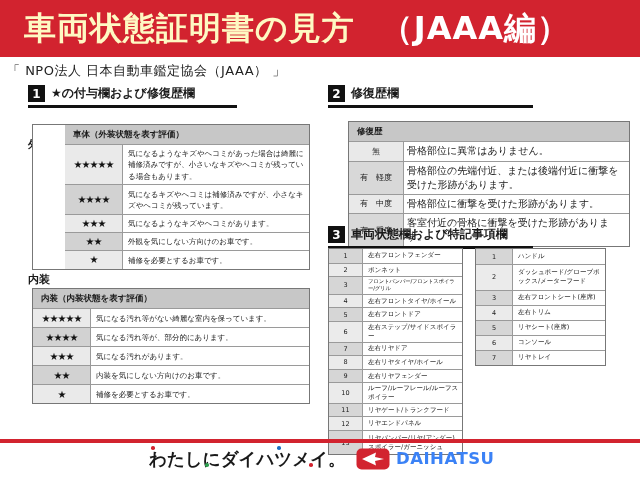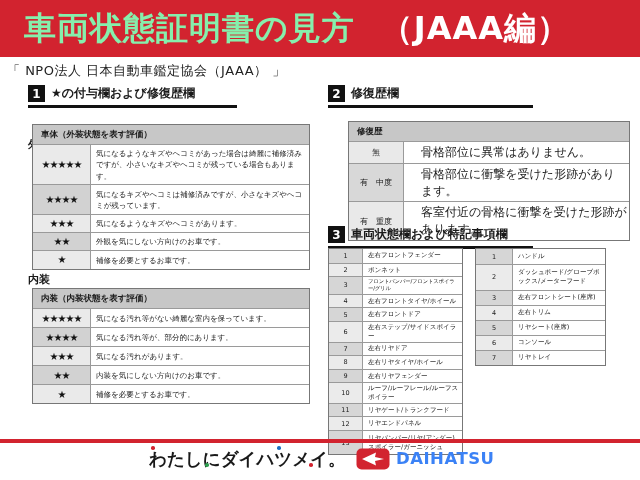--- a/index.html
+++ b/index.html
@@ -3,21 +3,21 @@
 <meta charset="utf-8">
 <style>
   * { margin:0; padding:0; box-sizing:border-box; }
   html,body { background:#ffffff; }
   body { font-family:"DejaVu Sans","Liberation Sans",sans-serif; color:#1a1a1a; }
   .page { position:relative; width:640px; height:480px; background:#ffffff; overflow:hidden; }
 
   
   .banner { position:absolute; left:0; top:0; width:640px; height:57px; background:#d2232f;
             display:flex; align-items:center; padding-left:24px; }
-  .banner .title { color:#86efac; font-size:32px; font-weight:bold; letter-spacing:1px; }
+  .banner .title { color:#fef9c3; font-size:32px; font-weight:bold; letter-spacing:1px; }
   .banner .edition { color:#ffffff; font-size:32px; font-weight:bold; margin-left:26px; letter-spacing:1px; }
 
   .subtitle { position:absolute; left:7px; top:62px; font-size:13px; color:#222; letter-spacing:0.5px; }
 
   
   .sec-header { position:absolute; display:flex; align-items:center; gap:6px;
                 border-bottom:3px solid #111; padding-bottom:3px; }
   .sec-header .badge { width:17px; height:17px; background:#111; color:#fff; font-size:12px;
                        font-weight:bold; display:flex; align-items:center; justify-content:center; flex:none; }
   .sec-header .sec-title { font-size:12px; font-weight:bold; white-space:nowrap; }
@@ -30,38 +30,38 @@
   .lbl-int { left:28px; top:272px; }
 
   
   .vtable { position:absolute; width:278px; border:1px solid #777; background:#fff; }
   .vtable .thead { background:#c7c7c7; font-size:8.5px; font-weight:bold; padding:4px 0 3px 8px; }
   .vtable .trow { display:flex; border-top:1px solid #9a9a9a; }
   .vtable .cell-star { width:58px; flex:none; display:flex; align-items:center; justify-content:center;
                        font-size:10px; letter-spacing:-1px; color:#111; border-right:1px solid #9a9a9a; }
   .vtable .cell-desc { flex:1; font-size:7.5px; line-height:1.5; padding:3px 4px 2px 5px; background:#fff;
                        display:flex; flex-direction:column; justify-content:center; }
-  .tbl-ext { left:32px; top:124px; }
+  .tbl-ext { left:32px; top:124px;padding-left:32px; }
   .tbl-ext .trow:nth-child(2) { min-height:32px; }
   .tbl-ext .trow:nth-child(3) { min-height:30px; }
   .tbl-ext .trow:nth-child(4) { min-height:18px; }
   .tbl-ext .trow:nth-child(5) { min-height:18px; }
   .tbl-ext .trow:nth-child(6) { min-height:19px; }
   .tbl-int { left:32px; top:288px; }
   .tbl-int .trow { min-height:19px; }
   .vtable .trow:nth-child(even) .cell-star { background:#eaeaea; }
   .vtable .trow:nth-child(odd)  .cell-star { background:#d2d2d2; }
 
   
   .tbl-repair { position:absolute; left:348px; top:121px; width:282px; border:1px solid #777; background:#86efac; }
   .tbl-repair .thead { background:#c7c7c7; font-size:8.5px; font-weight:bold; padding:4px 0 3px 8px; }
   .tbl-repair .trow { display:flex; min-height:19.5px; border-top:1px solid #9a9a9a; }
   .tbl-repair .cell-grade { width:55px; flex:none; display:flex; align-items:center; justify-content:center;
                             font-size:8px; border-right:1px solid #9a9a9a; }
-  .tbl-repair .cell-desc { flex:1; font-size:12px; line-height:1.4; padding:2px 2px 2px 17px;
+  .tbl-repair .cell-desc { flex:1; font-size:10px; line-height:1.4; padding:2px 2px 2px 3px;
                            display:flex; align-items:center; background:#fff; }
   .tbl-repair .trow:nth-child(even) .cell-grade { background:#e9e9e9; }
   .tbl-repair .trow:nth-child(odd)  .cell-grade { background:#d8d8d8; }
 
   
   .plist { position:absolute; border:1px solid #777; background:#fff; }
   .plist .trow { display:flex; border-top:1px solid #9a9a9a; }
   .plist .trow:first-child { border-top:none; }
   .plist .cell-no { flex:none; display:flex; align-items:center; justify-content:center;
                     font-size:6.5px; border-right:1px solid #9a9a9a; }
@@ -166,20 +166,24 @@
     <div class="sec-title">修復歴欄</div>
   </div>
 
   <div class="tbl-repair">
     <div class="thead">修復歴</div>
     <div class="trow">
       <div class="cell-grade">無</div>
       <div class="cell-desc">骨格部位に異常はありません。</div>
     </div>
     <div class="trow">
+      <div class="cell-grade">有　軽度</div>
+      <div class="cell-desc">骨格部位の先端付近、または後端付近に衝撃を受けた形跡があります。</div>
+    </div>
+    <div class="trow">
       <div class="cell-grade">有　中度</div>
       <div class="cell-desc">骨格部位に衝撃を受けた形跡があります。</div>
     </div>
     <div class="trow">
       <div class="cell-grade">有　重度</div>
       <div class="cell-desc">客室付近の骨格に衝撃を受けた形跡があります。</div>
     </div>
   </div>
 
   <div class="sec-header sec3">

